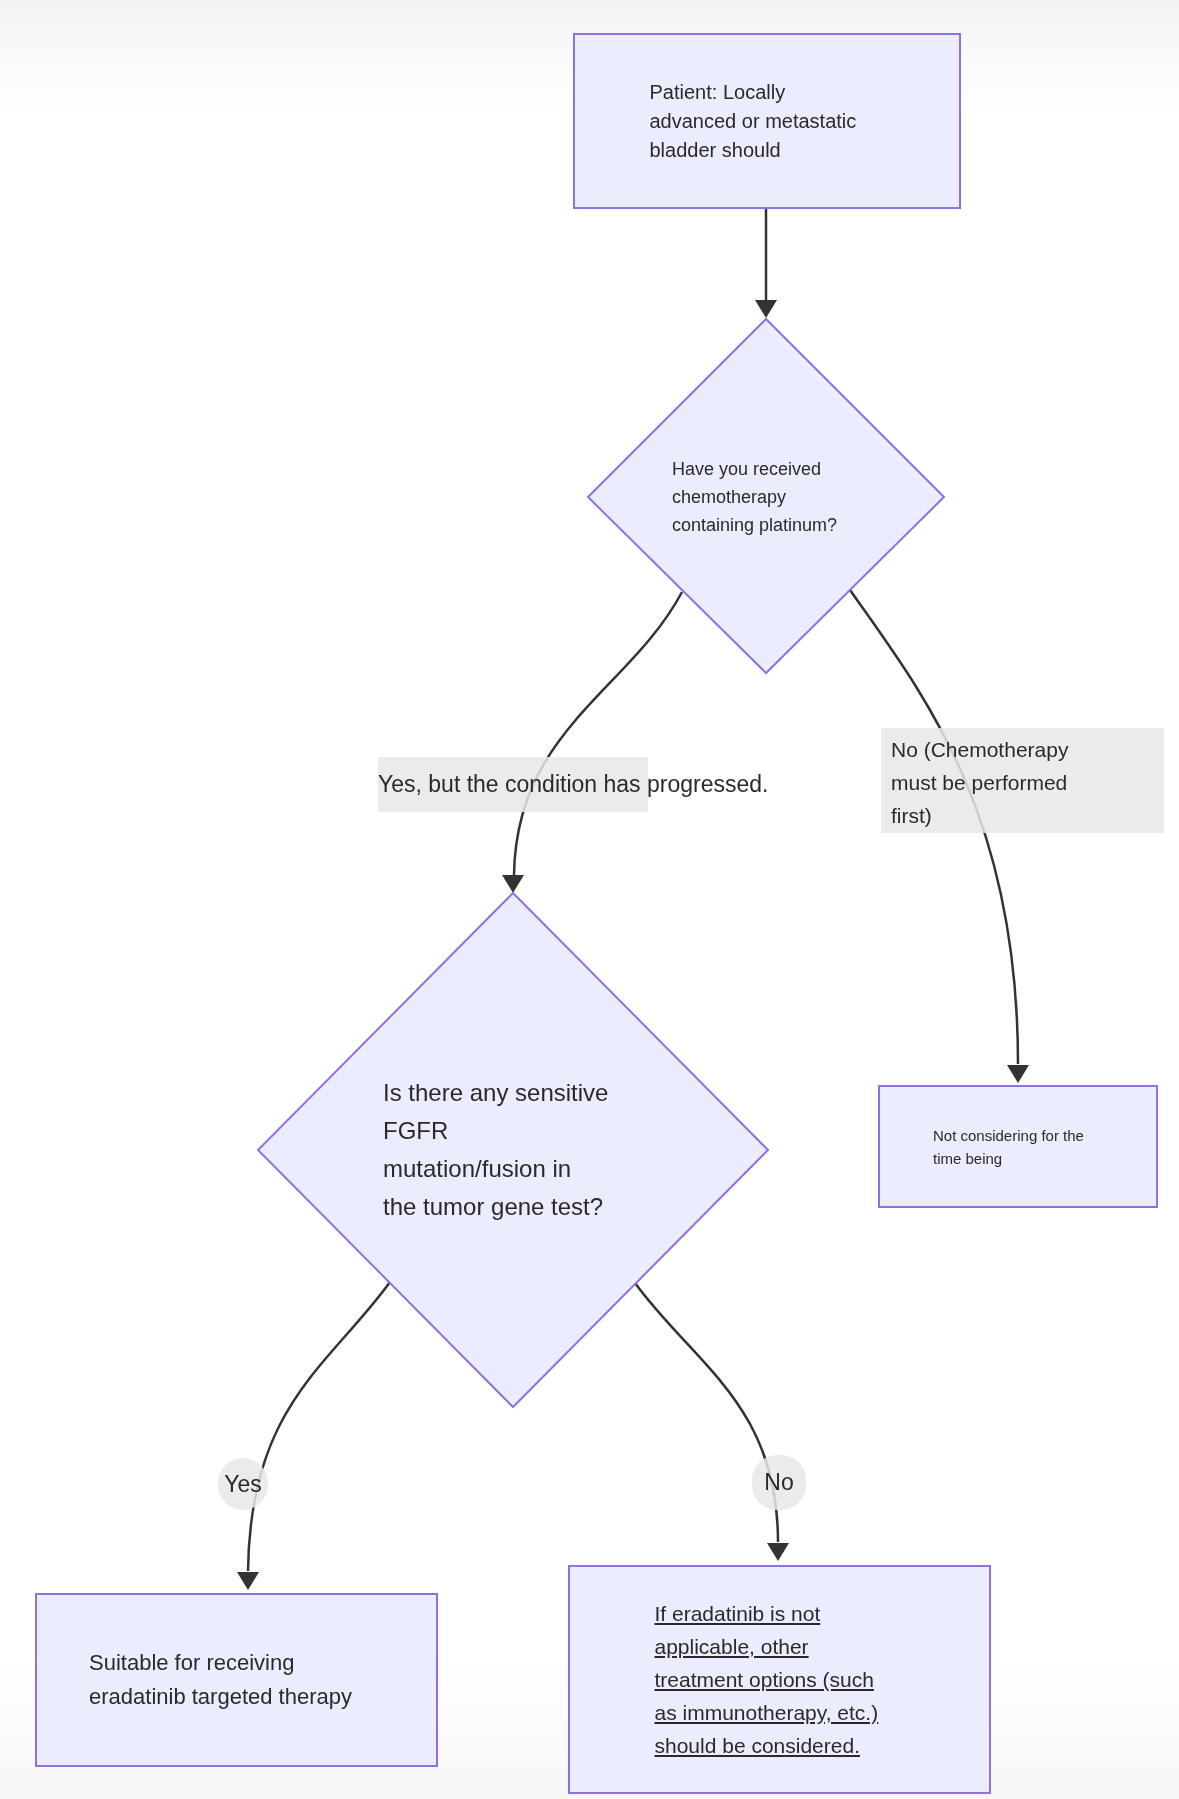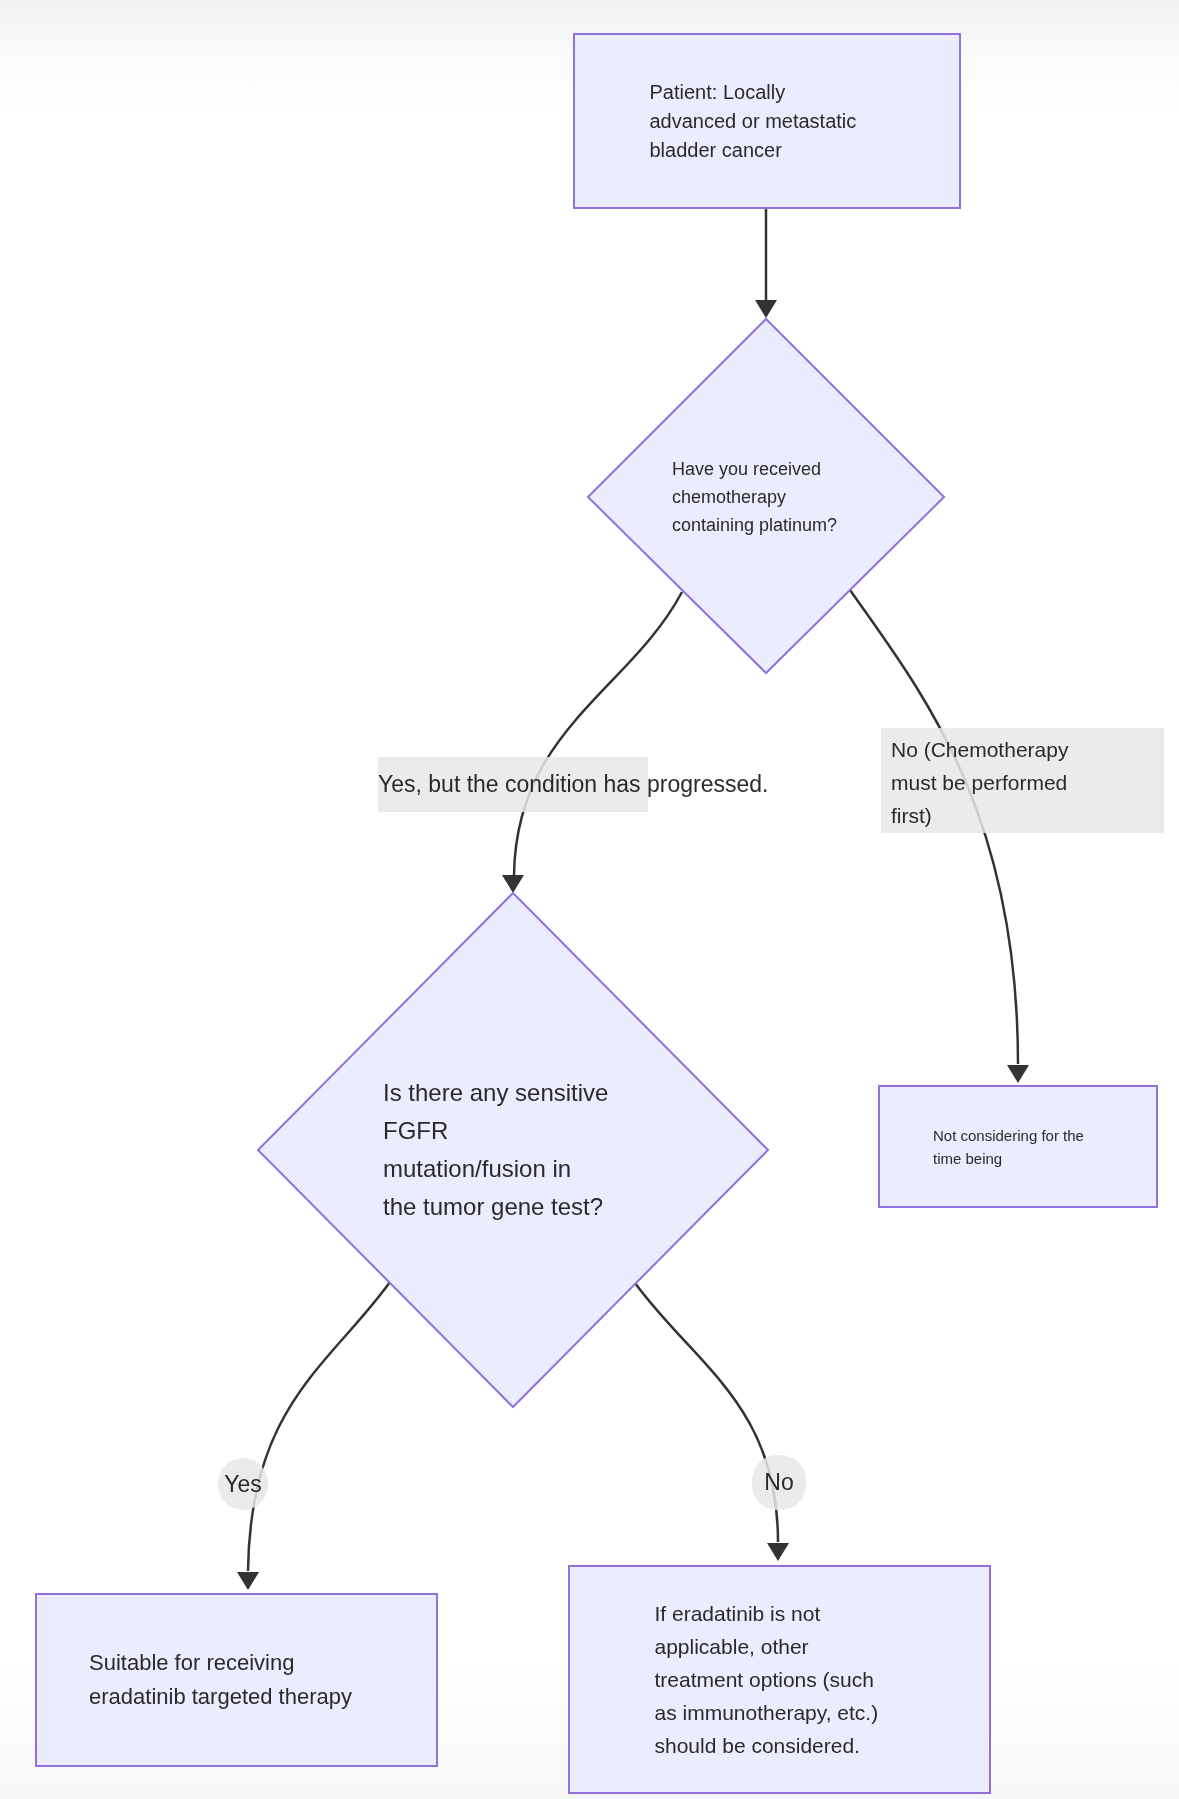--- a/index.html
+++ b/index.html
@@ -70,34 +70,34 @@
     <span class="lbl">Yes, but the condition has progressed.</span>
   </div>
 
   <div class="edge-label small" style="left:218px;top:1458px;width:50px;height:52px;">Yes</div>
 
   <div class="edge-label small" style="left:752px;top:1455px;width:54px;height:55px;">No</div>
 
   <div class="node-box" style="left:573px;top:33px;width:388px;height:176px;font-size:20px;line-height:29px;">
     <div class="node-text" style="width:235px;">Patient: Locally
 advanced or metastatic
-bladder cancer</div>
+bladder should</div>
   </div>
 
   <div class="node-box" style="left:35px;top:1593px;width:403px;height:174px;font-size:22px;line-height:34px;">
     <div class="node-text" style="width:295px;">Suitable for receiving
 eradatinib targeted therapy</div>
   </div>
 
   <div class="node-box" style="left:878px;top:1085px;width:280px;height:123px;font-size:15px;line-height:23px;">
     <div class="node-text" style="width:170px;">Not considering for the
 time being</div>
   </div>
 
-  <div class="node-box" style="left:568px;top:1565px;width:423px;height:229px;font-size:21px;line-height:33px;">
+  <div class="node-box" style="left:568px;top:1565px;width:423px;height:229px;font-size:21px;line-height:33px;text-decoration:underline;">
     <div class="node-text" style="width:250px;">If eradatinib is not
 applicable, other
 treatment options (such
 as immunotherapy, etc.)
 should be considered.</div>
   </div>
 
   <div class="diamond-text" style="left:258px;top:893px;width:510px;height:514px;font-size:24px;line-height:38px;">
     <div class="node-text" style="width:260px;">Is there any sensitive
 FGFR

